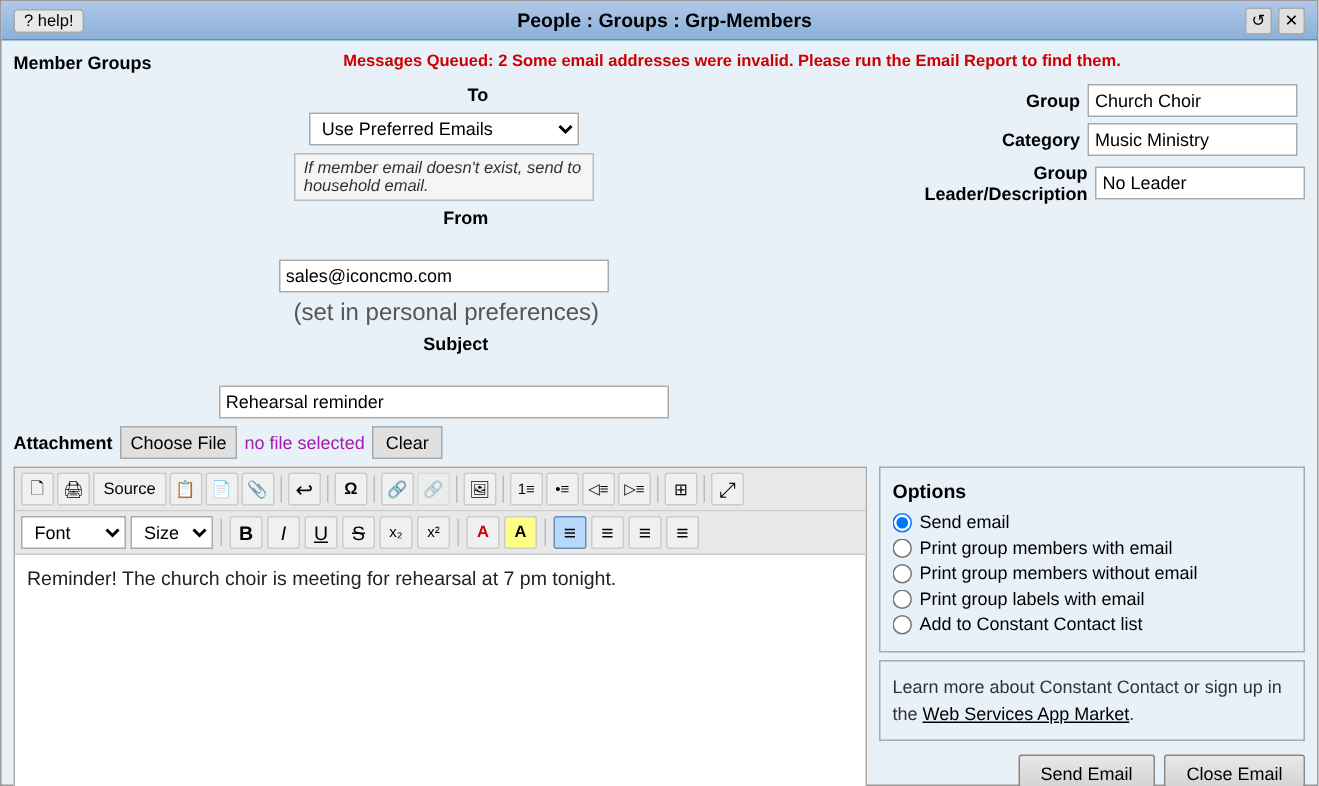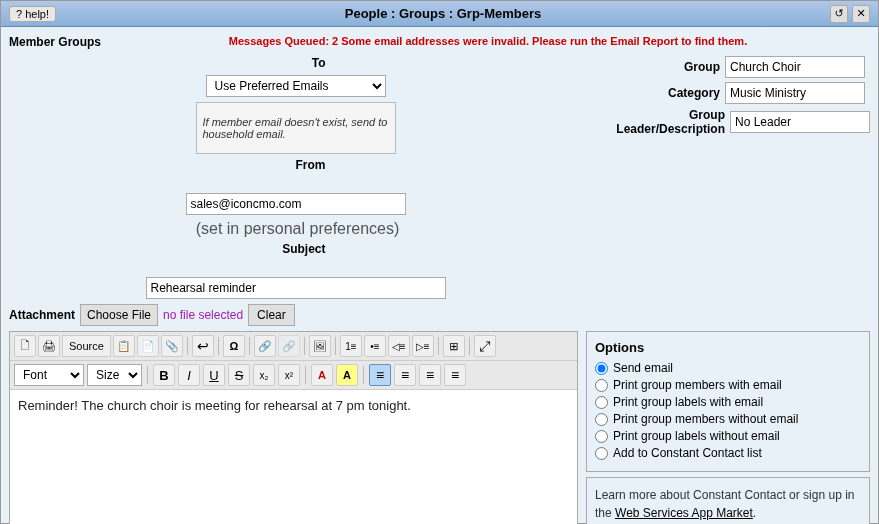--- a/index.html
+++ b/index.html
@@ -124,21 +124,21 @@
       padding: 2px 4px;
       font-size: 12px;
       height: 22px;
       width: 180px;
     }
     .household-note {
       font-size: 11px;
       color: #333;
       border: 1px solid #bbb;
       background: #f5f5f5;
-      padding: 13px 6px;
+      padding: 3px 6px;
       font-style: italic;
       max-width: 200px;
     }
     .right-field-row {
       display: flex;
       align-items: center;
       gap: 5px;
     }
     .right-label {
       font-weight: bold;
@@ -483,29 +483,25 @@
           <div class="option-row">
             <input type="radio" class="option-radio" name="email-option" checked="" style="">
             <span class="option-label">Send email</span>
           </div>
           <div class="option-row">
             <input type="radio" class="option-radio" name="email-option" style="">
             <span class="option-label">Print group members with email</span>
           </div>
           <div class="option-row">
             <input type="radio" class="option-radio" name="email-option" style="">
-            <span class="option-label">Print group labels with email</span>
-          </div>
-          <div class="option-row">
-            <input type="radio" class="option-radio" name="email-option" style="">
             <span class="option-label">Print group members without email</span>
           </div>
           <div class="option-row">
             <input type="radio" class="option-radio" name="email-option" style="">
-            <span class="option-label">Print group labels without email</span>
+            <span class="option-label">Print group labels with email</span>
           </div>
           <div class="option-row">
             <input type="radio" class="option-radio" name="email-option" style="">
             <span class="option-label">Add to Constant Contact list</span>
           </div>
         </div>
 
         <div class="constant-contact-box">
           <span>Learn more about Constant Contact or sign up in the <span class="constant-contact-link">Web Services App Market</span>.</span>
         </div>

